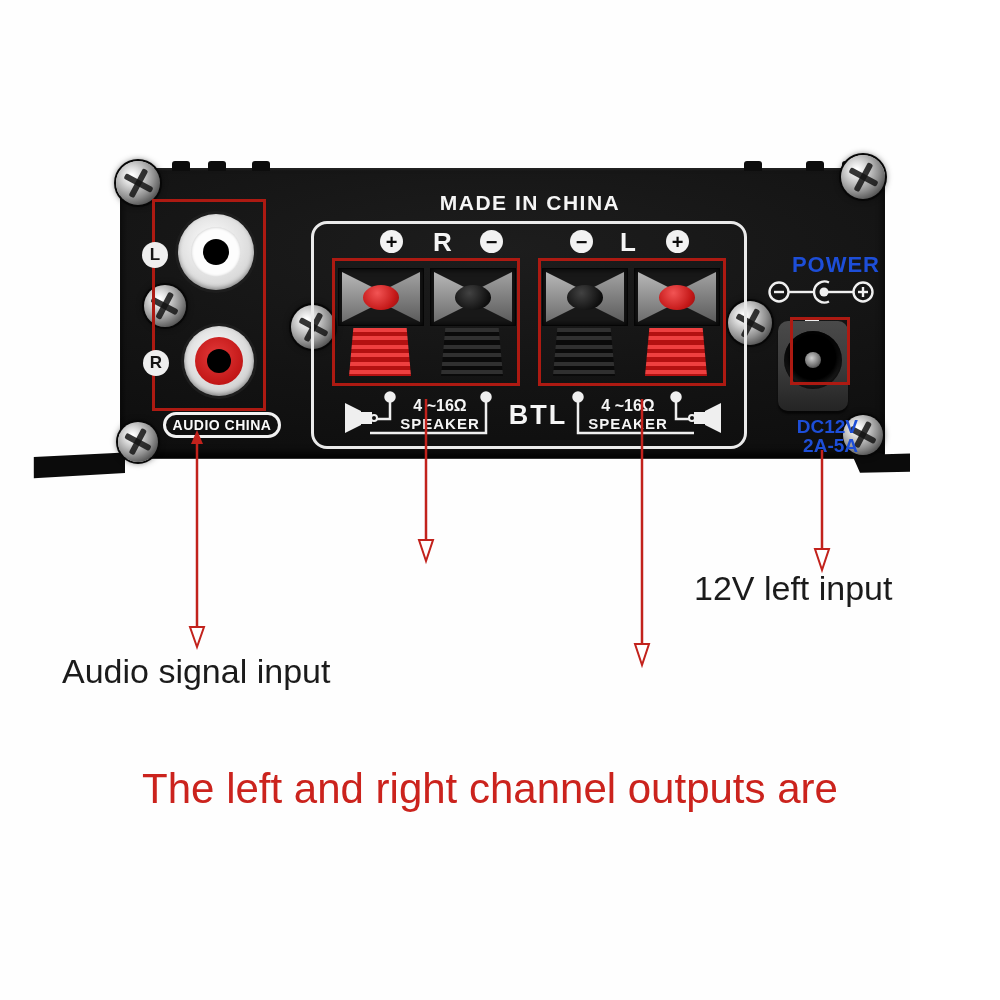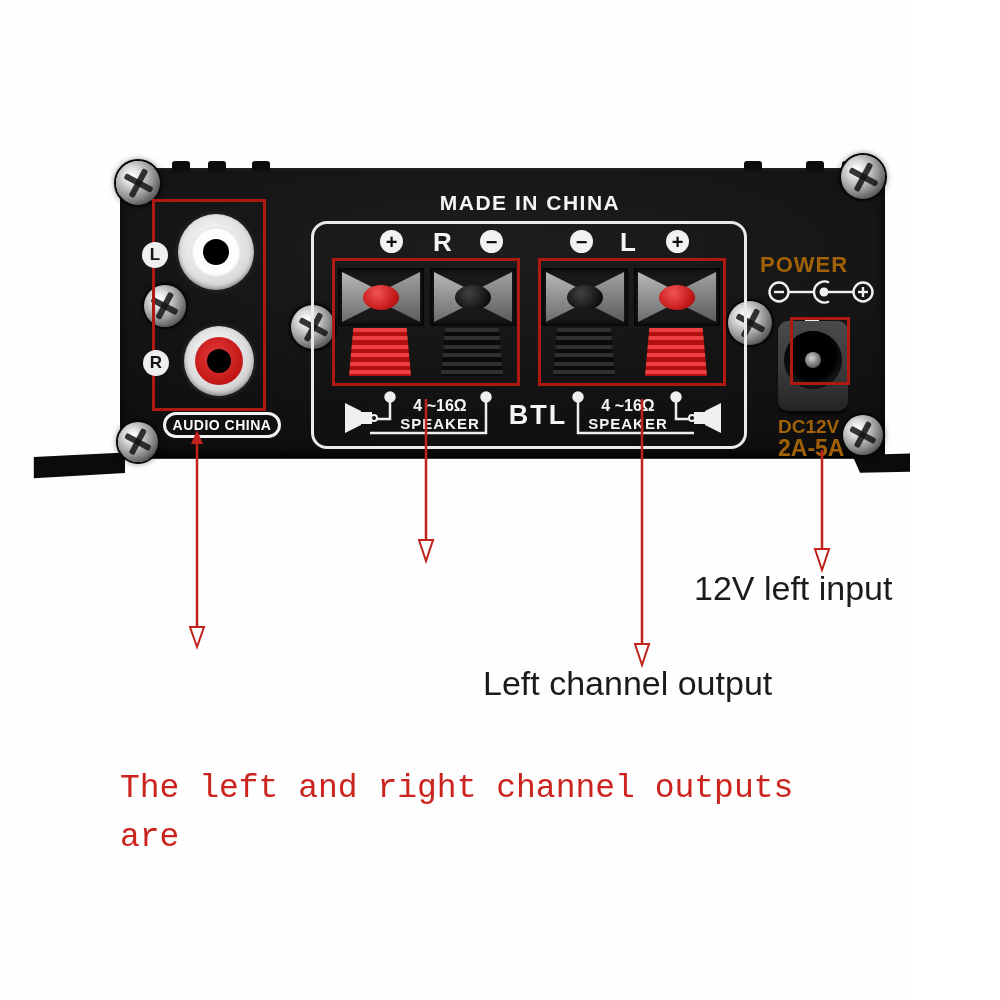--- a/index.html
+++ b/index.html
@@ -66,25 +66,25 @@
   .dcjack{left:778px;top:321px;width:70px;height:90px;
     background:linear-gradient(180deg,#4a4a4a,#3a3a3a 55%,#242424);border-radius:10px;
     box-shadow:0 3px 2px rgba(0,0,0,.6);}
   .dc-barrel{left:784px;top:331px;width:58px;height:58px;border-radius:50%;
     background:radial-gradient(circle at 50% 45%, #000 52%, #181818 66%, #060606 100%);
     box-shadow:inset 0 3px 6px #000;}
   .dc-pin{left:805px;top:352px;width:16px;height:16px;border-radius:50%;
     background:radial-gradient(circle at 42% 38%, #cfcfcf, #777 55%, #2e2e2e 95%);}
   .dc-mark{left:805px;top:317px;width:14px;height:4px;background:#eee;}
 
-  .wlabel{color:#a16207;font-weight:bold;text-align:left;}
+  .wlabel{color:#1d4ed8;font-weight:bold;text-align:right;}
 
   
   .callout{color:#1b1b1b;font-size:34px;white-space:nowrap;}
-  .note{color:#cb231d;font-size:33px;line-height:49px;font-family:Liberation Mono, monospace;}
+  .note{color:#cb231d;font-size:42px;line-height:49px;text-align:center;}
   svg{display:block;}
 </style>
 </head>
 <body>
 
 <div class="stage">
 
   <div class="abs panel"></div>
   <div class="abs tab" style="left:172px"></div>
   <div class="abs tab" style="left:208px"></div>
@@ -220,38 +220,38 @@
     </g>
   </svg>
 
   <div class="abs dcjack"></div>
   <div class="abs dc-barrel"></div>
   <div class="abs dc-pin"></div>
   <div class="abs dc-mark"></div>
   <div class="abs redbox" style="left:790px;top:317px;width:54px;height:62px"></div>
 
   <div class="abs wlabel" style="left:778px;top:416px;width:80px;font-size:19px">DC12V</div>
-  <div class="abs wlabel" style="left:778px;top:435px;width:80px;font-size:23px">2A-5A</div>
+  <div class="abs wlabel" style="left:778px;top:435px;width:80px;font-size:19px">2A-5A</div>
 
   <svg class="abs" style="left:0;top:0" width="1000" height="1000" viewBox="0 0 1000 1000">
     <g stroke="#c2221c" stroke-width="2.5" fill="none">
       <line x1="197" y1="443" x2="197" y2="627"></line>
       <line x1="426" y1="399" x2="426" y2="540"></line>
       <line x1="642" y1="399" x2="642" y2="644"></line>
       <line x1="822" y1="450" x2="822" y2="549"></line>
     </g>
     <polygon points="197,430 191,444 203,444" fill="#c2221c"></polygon>
     <g stroke="#c2221c" stroke-width="2" fill="#ffffff">
       <polygon points="197,647 190,627 204,627"></polygon>
       <polygon points="426,561 419,540 433,540"></polygon>
       <polygon points="642,665 635,644 649,644"></polygon>
       <polygon points="822,570 815,549 829,549"></polygon>
     </g>
   </svg>
 
-  <div class="abs callout" style="left:483px;top:664px">Left channel output</div>
+  <div class="abs callout" style="left:62px;top:652px">Audio signal input</div>
   <div class="abs callout" style="left:694px;top:569px">12V left input</div>
 
   <div class="abs note" style="left:120px;top:764px;width:740px">
     <div>The left and right channel outputs are</div>
   </div>
 
 </div>
 
 </body></html>

